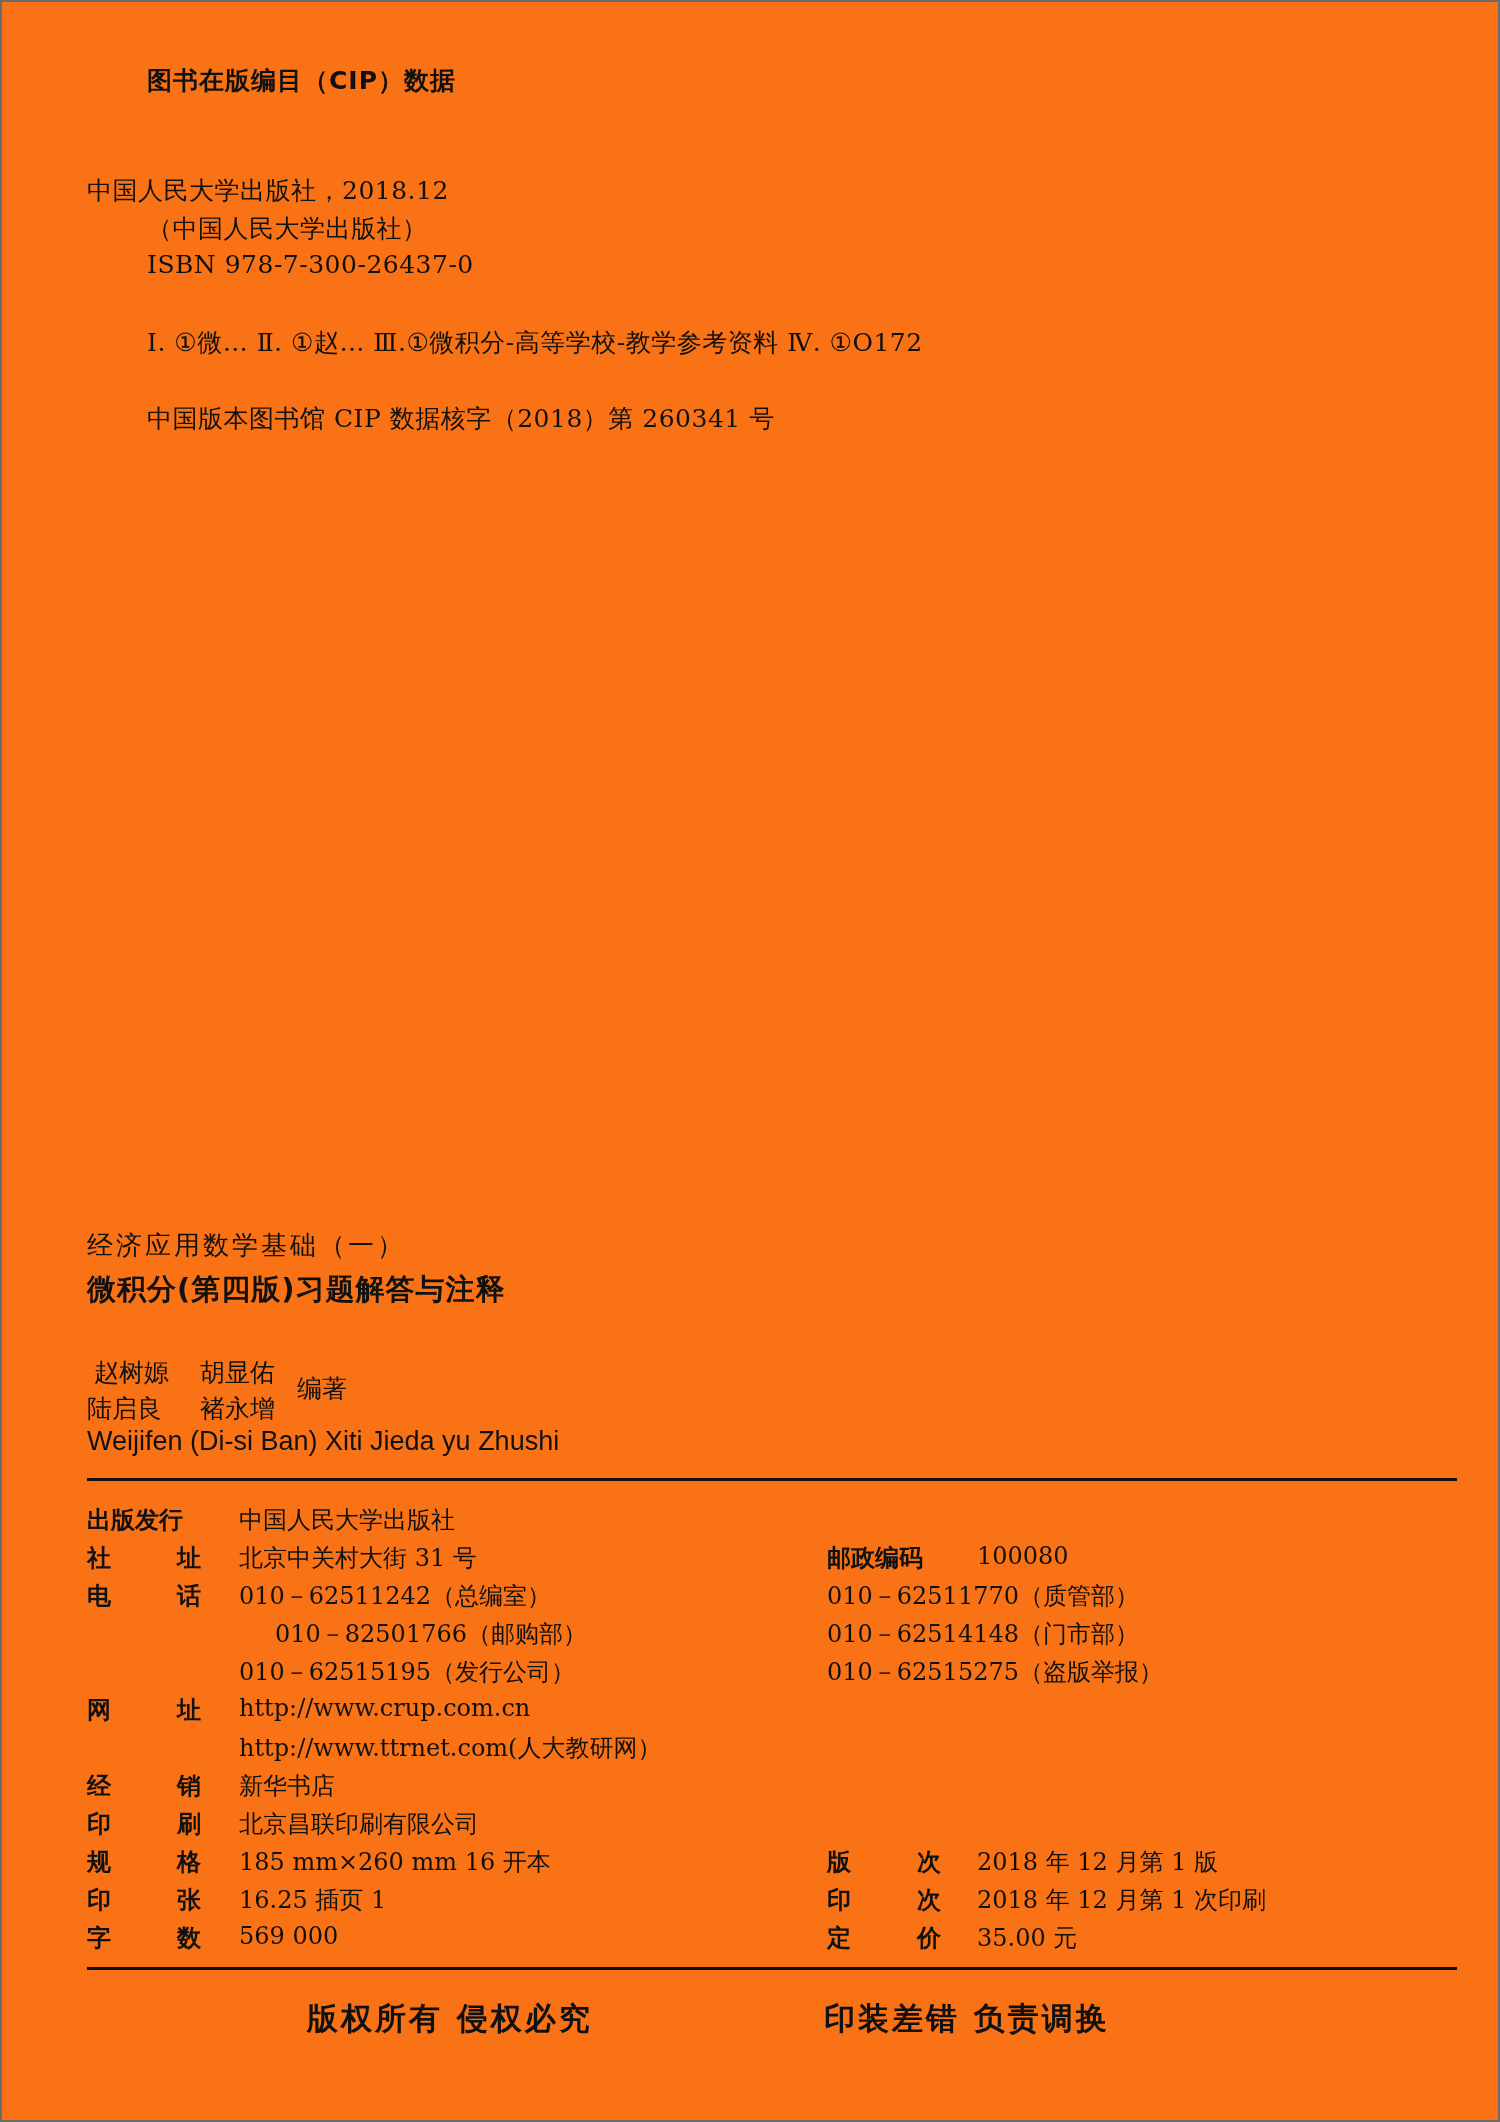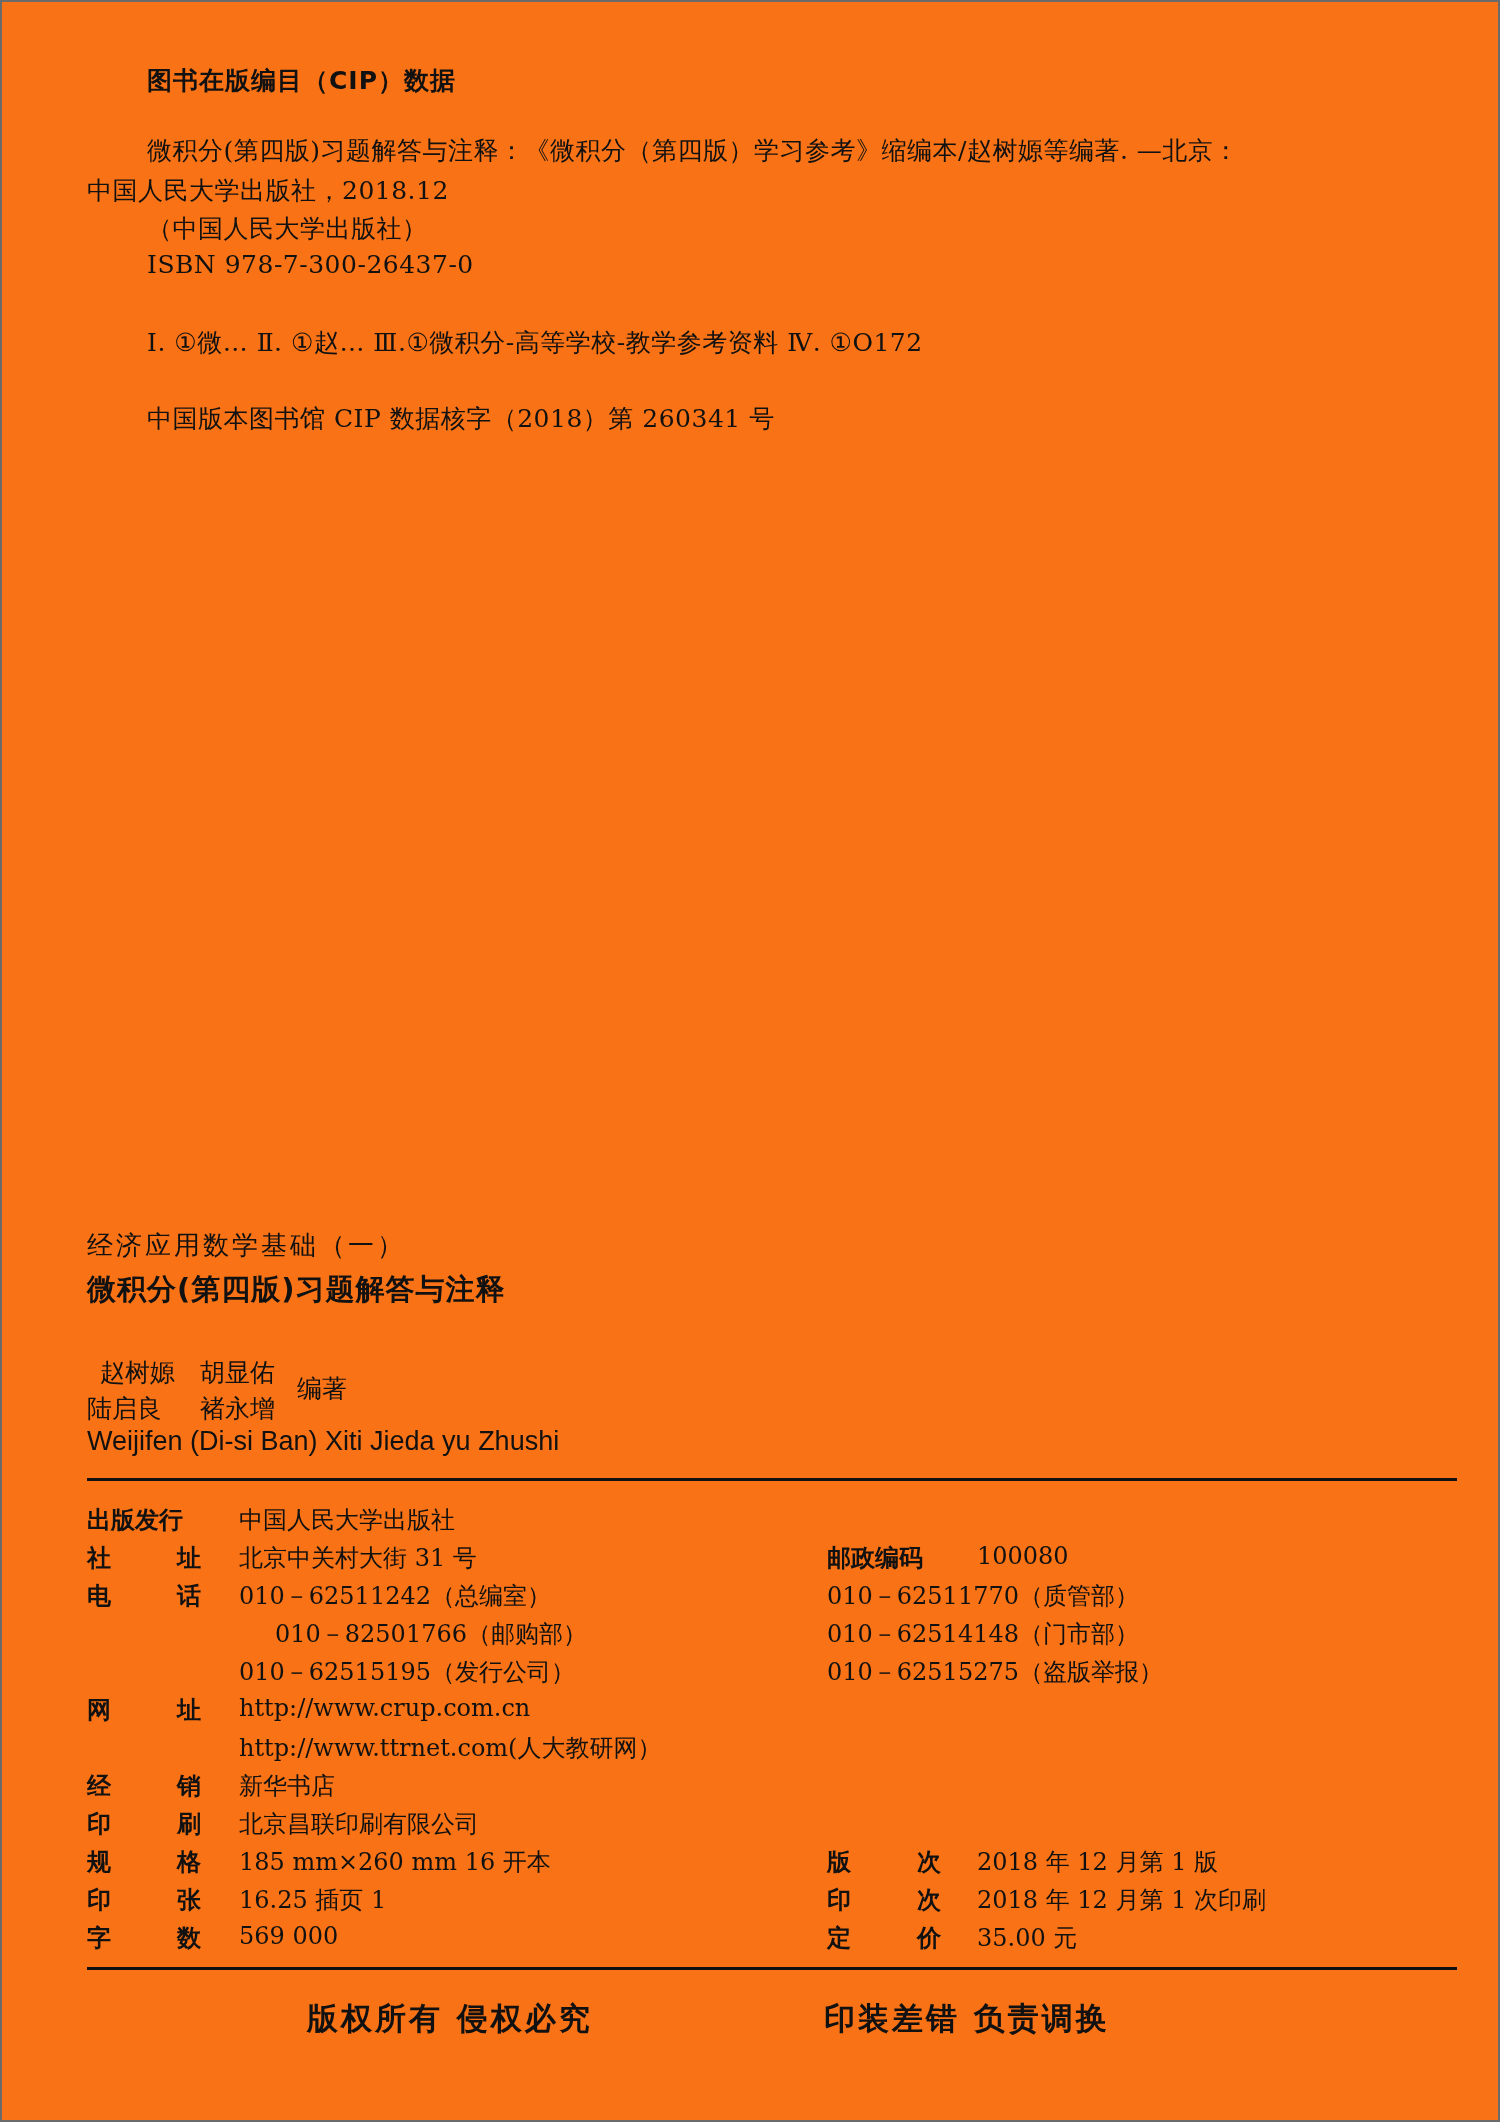--- a/index.html
+++ b/index.html
@@ -21,30 +21,29 @@
   .lbl { font-family: "DejaVu Sans", sans-serif; font-weight: bold; font-size: 24px; }
   .val { font-size: 24px; }
   .slogan { top: 1996px; font-family: "DejaVu Sans", sans-serif; font-weight: bold; font-size: 31px; letter-spacing: 3px; }
 </style>
 </head>
 <body>
 
 <div class="page">
 
   <div class="abs cip-heading">图书在版编目（CIP）数据</div>
-  <div class="abs cip-line" style="left:145px; top:132px;">微积分(第四版)习题解答与注释：《微积分（第四版）学习参考》缩编本/赵树嫄等编著. —北京：</div>
   <div class="abs cip-line" style="left:85px; top:172px;">中国人民大学出版社，2018.12</div>
   <div class="abs cip-line" style="left:145px; top:210px;">（中国人民大学出版社）</div>
   <div class="abs cip-line" style="left:145px; top:248px;">ISBN 978-7-300-26437-0</div>
   <div class="abs cip-line" style="left:145px; top:324px;">Ⅰ. ①微…  Ⅱ. ①赵…  Ⅲ.①微积分-高等学校-教学参考资料  Ⅳ. ①O172</div>
   <div class="abs cip-line" style="left:145px; top:400px;">中国版本图书馆 CIP 数据核字（2018）第 260341 号</div>
 
   <div class="abs series">经济应用数学基础（一）</div>
   <div class="abs booktitle">微积分(第四版)习题解答与注释</div>
-  <div class="abs author" style="left:98px; top:1354px;">赵树嫄</div>
+  <div class="abs author" style="left:92px; top:1354px;">赵树嫄</div>
   <div class="abs author" style="left:198px; top:1354px;">胡显佑</div>
   <div class="abs author" style="left:85px; top:1390px;">陆启良</div>
   <div class="abs author" style="left:198px; top:1390px;">褚永增</div>
   <div class="abs author" style="left:295px; top:1370px;">编著</div>
   <div class="abs pinyin">Weijifen (Di-si Ban) Xiti Jieda yu Zhushi</div>
 
   <div class="rule" style="top:1476px;"></div>
 
   <div class="abs" style="left:85px; top:1502px;">
     <span class="lbl">出版发行</span>

